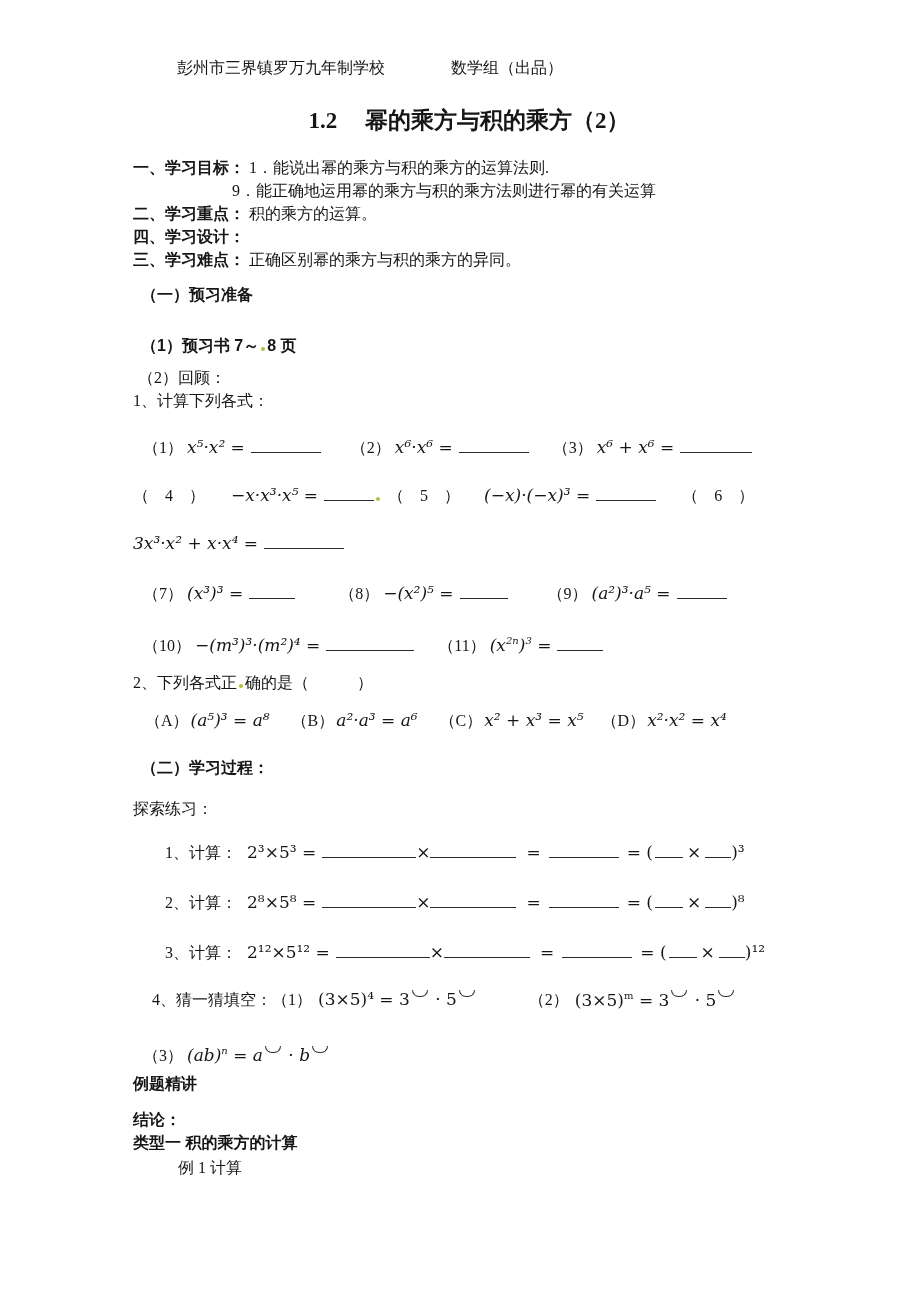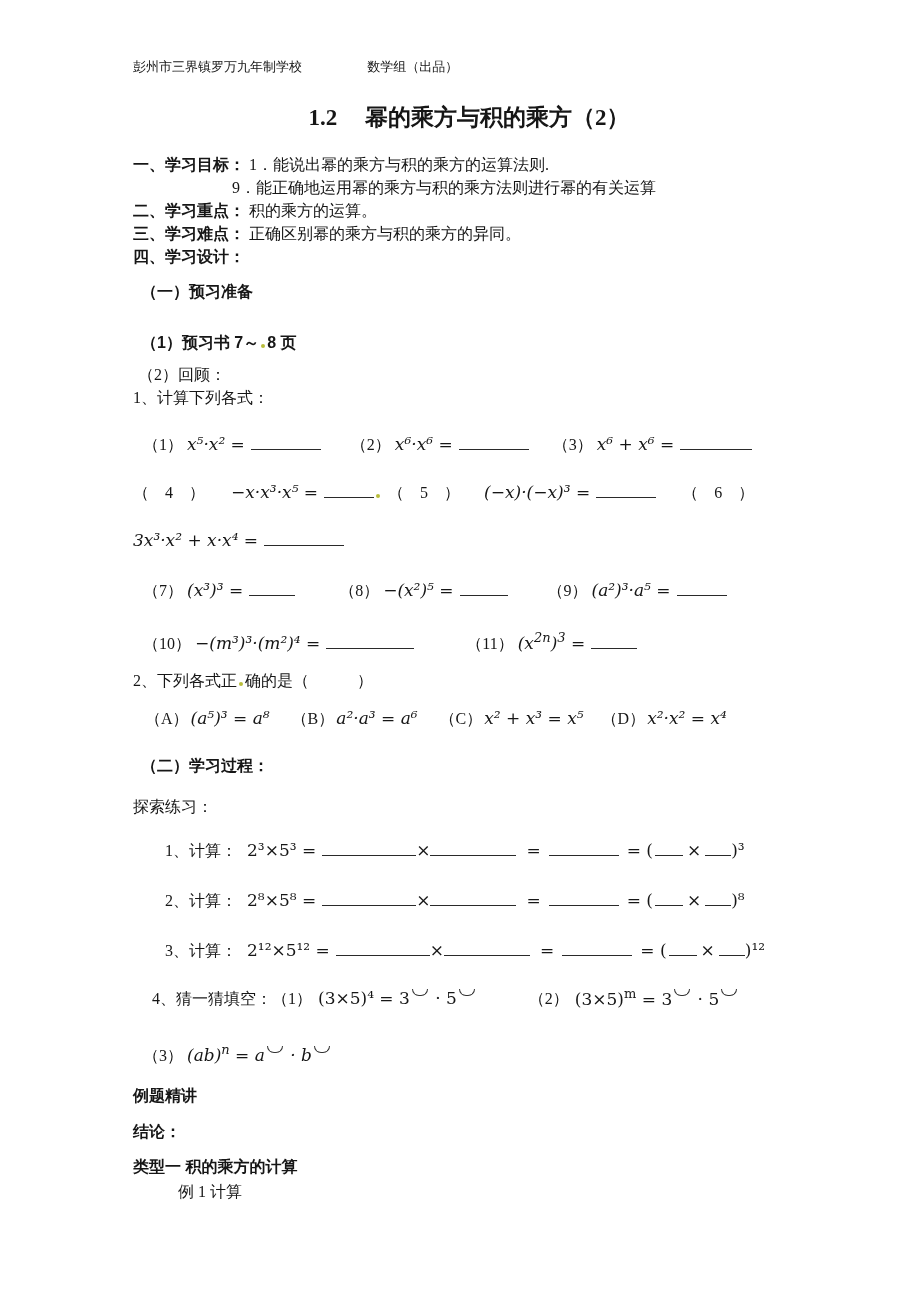--- a/index.html
+++ b/index.html
@@ -8,36 +8,36 @@
     width:920px;height:1302px;
     box-sizing:border-box;
     padding:58px 115px 0 133px;
     background:#ffffff;
     color:#161616;
     font-family:"Liberation Serif","DejaVu Serif",serif;
     font-size:16px;
     overflow:hidden;
   }
   .line{white-space:nowrap;}
-  .b{font-weight:bold;font-family:"Liberation Sans","DejaVu Sans",sans-serif;margin-top:12px;}
-  .docheader{font-size:13px;}
+  .b{font-weight:bold;font-family:"Liberation Sans","DejaVu Sans",sans-serif;}
+  .docheader{font-size:16px;margin-left:44px;}
   .docheader .grp{margin-left:62px;}
   .title{margin:26px 0 0 0;text-align:center;font-size:23px;font-weight:bold;font-family:"Liberation Serif","DejaVu Serif",serif;}
   .title .tsp{margin-left:22px;}
   .obj{margin-top:20px;line-height:23px;}
   .indent2{margin-left:99px;}
   .prep-h{margin-top:14px;}
   .read{margin-top:30px;}
   .review{margin-top:9px;line-height:23px;}
   .calc-h{line-height:23px;}
   
   .mrow{display:flex;align-items:baseline;margin-top:17px;line-height:30px;white-space:nowrap;}
   .f{font-family:"DejaVu Serif","Liberation Serif",serif;font-size:17px;}
   .fi{font-style:italic;}
-  sup{font-size:13px;}
+  sup{font-size:10px;}
   .blank{display:inline-block;border-bottom:1px solid #2a2a2a;height:4px;}
   .cup{display:inline-block;width:14px;height:6px;border:1px solid #333;border-top:none;border-radius:0 0 7px 7px;vertical-align:8px;margin:0 2px;}
   .dot{display:inline-block;width:4px;height:4px;border-radius:50%;vertical-align:0px;margin:0 2px;}
   .q2line{margin-top:10px;line-height:24px;}
   .choices{margin-top:10px;}
   .proc-h{margin-top:22px;}
   .explore{margin-top:18px;line-height:23px;}
   .erow{margin-top:15px;line-height:34px;}
   .discover{margin-top:9px;line-height:26px;display:flex;align-items:baseline;}
   .guess{margin-top:10px;line-height:32px;}
@@ -66,25 +66,25 @@
       <span>1．能说出幂的乘方与积的乘方的运算法则.</span>
     </div>
     <div class="line indent2">
       <span>9．能正确地运用幂的乘方与积的乘方法则进行幂的有关运算</span>
     </div>
     <div class="line">
       <span class="b">二、学习重点：</span>
       <span>积的乘方的运算。</span>
     </div>
     <div class="line">
+      <span class="b">四、学习设计：</span>
+    </div>
+    <div class="line">
       <span class="b">三、学习难点：</span>
       <span>正确区别幂的乘方与积的乘方的异同。</span>
-    </div>
-    <div class="line">
-      <span class="b">四、学习设计：</span>
     </div>
   </div>
 
   <div class="line b prep-h" style="margin-left:8px;">（一）预习准备</div>
 
   <div class="line b read" style="margin-left:8px;">
     <span>（1）预习书 7～</span><span class="dot" style="background:#b9bd3b;"></span><span>8 页</span>
   </div>
 
   <div class="line review" style="margin-left:5px;">（2）回顾：</div>
@@ -127,21 +127,21 @@
     <span class="blank" style="width:48px;margin-left:6px;"></span>
     <span style="margin-left:40px;">（9）</span>
     <span class="f fi" style="margin-left:4px;">(a²)³·a⁵ =</span>
     <span class="blank" style="width:50px;margin-left:6px;"></span>
   </div>
 
   <div class="mrow">
     <span style="margin-left:10px;">（10）</span>
     <span class="f fi" style="margin-left:4px;">−(m³)³·(m²)⁴ =</span>
     <span class="blank" style="width:88px;margin-left:6px;"></span>
-    <span style="margin-left:52px;text-align:right;">（11）</span>
+    <span style="margin-left:24px;text-align:right;">（11）</span>
     <span class="f fi" style="margin-left:4px;"><span>(x</span><sup>2n</sup><span>)</span><sup>3</sup><span> =</span></span>
     <span class="blank" style="width:46px;margin-left:6px;"></span>
   </div>
 
   <div class="line q2line">
     <span>2、下列各式正</span><span class="dot" style="background:#b9bd3b;"></span><span>确的是（　　　）</span>
   </div>
 
   <div class="mrow choices">
     <span style="margin-left:12px;">（A）</span>

